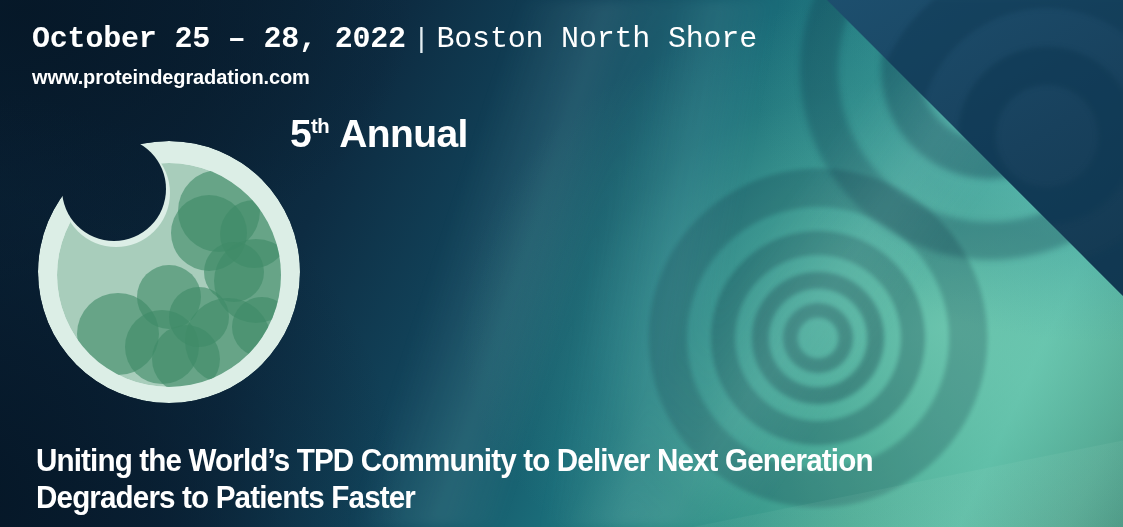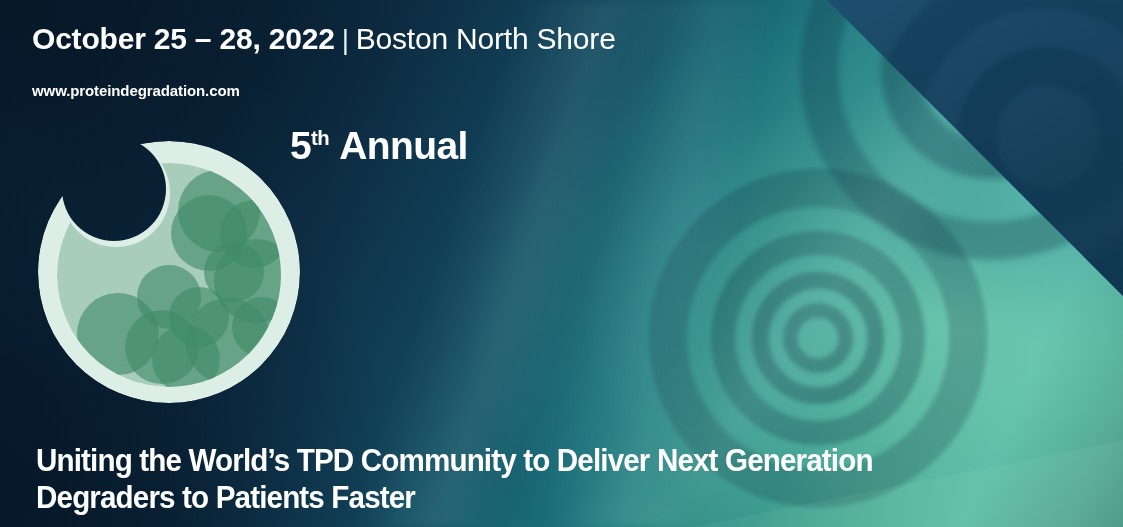--- a/index.html
+++ b/index.html
@@ -208,45 +208,46 @@
     left: 32px;
     top: 20px;
     white-space: nowrap;
   }
 
   .date-line {
     font-size: 30px;
     line-height: 38px;
     color: #ffffff;
     letter-spacing: -0.2px;
+    font-family: Liberation Mono, monospace;
   }
 
   .date-strong {
     font-weight: 700;
   }
 
   .date-sep {
     font-weight: 400;
     color: #e4eef3;
     padding: 0 7px;
     font-size: 28px;
   }
 
   .date-city {
     font-weight: 400;
     color: #ffffff;
   }
 
   .url-line {
-    font-size: 15px;
+    font-size: 20px;
     line-height: 26px;
     font-weight: 700;
     color: #ffffff;
     letter-spacing: -0.1px;
-    margin-top: 19px;
+    margin-top: 5px;
   }
 
   
   .logo-mark {
     position: absolute;
     left: 38px;
     top: 141px;
     width: 262px;
     height: 262px;
   }
@@ -255,21 +256,21 @@
     display: block;
     width: 100%;
     height: 100%;
     overflow: visible;
   }
 
   
   .wordmark {
     position: absolute;
     left: 284px;
-    top: 124px;
+    top: 112px;
     white-space: nowrap;
   }
 
   .annual {
     font-size: 39px;
     line-height: 44px;
     font-weight: 700;
     color: #ffffff;
     letter-spacing: -0.6px;
     padding-left: 6px;

